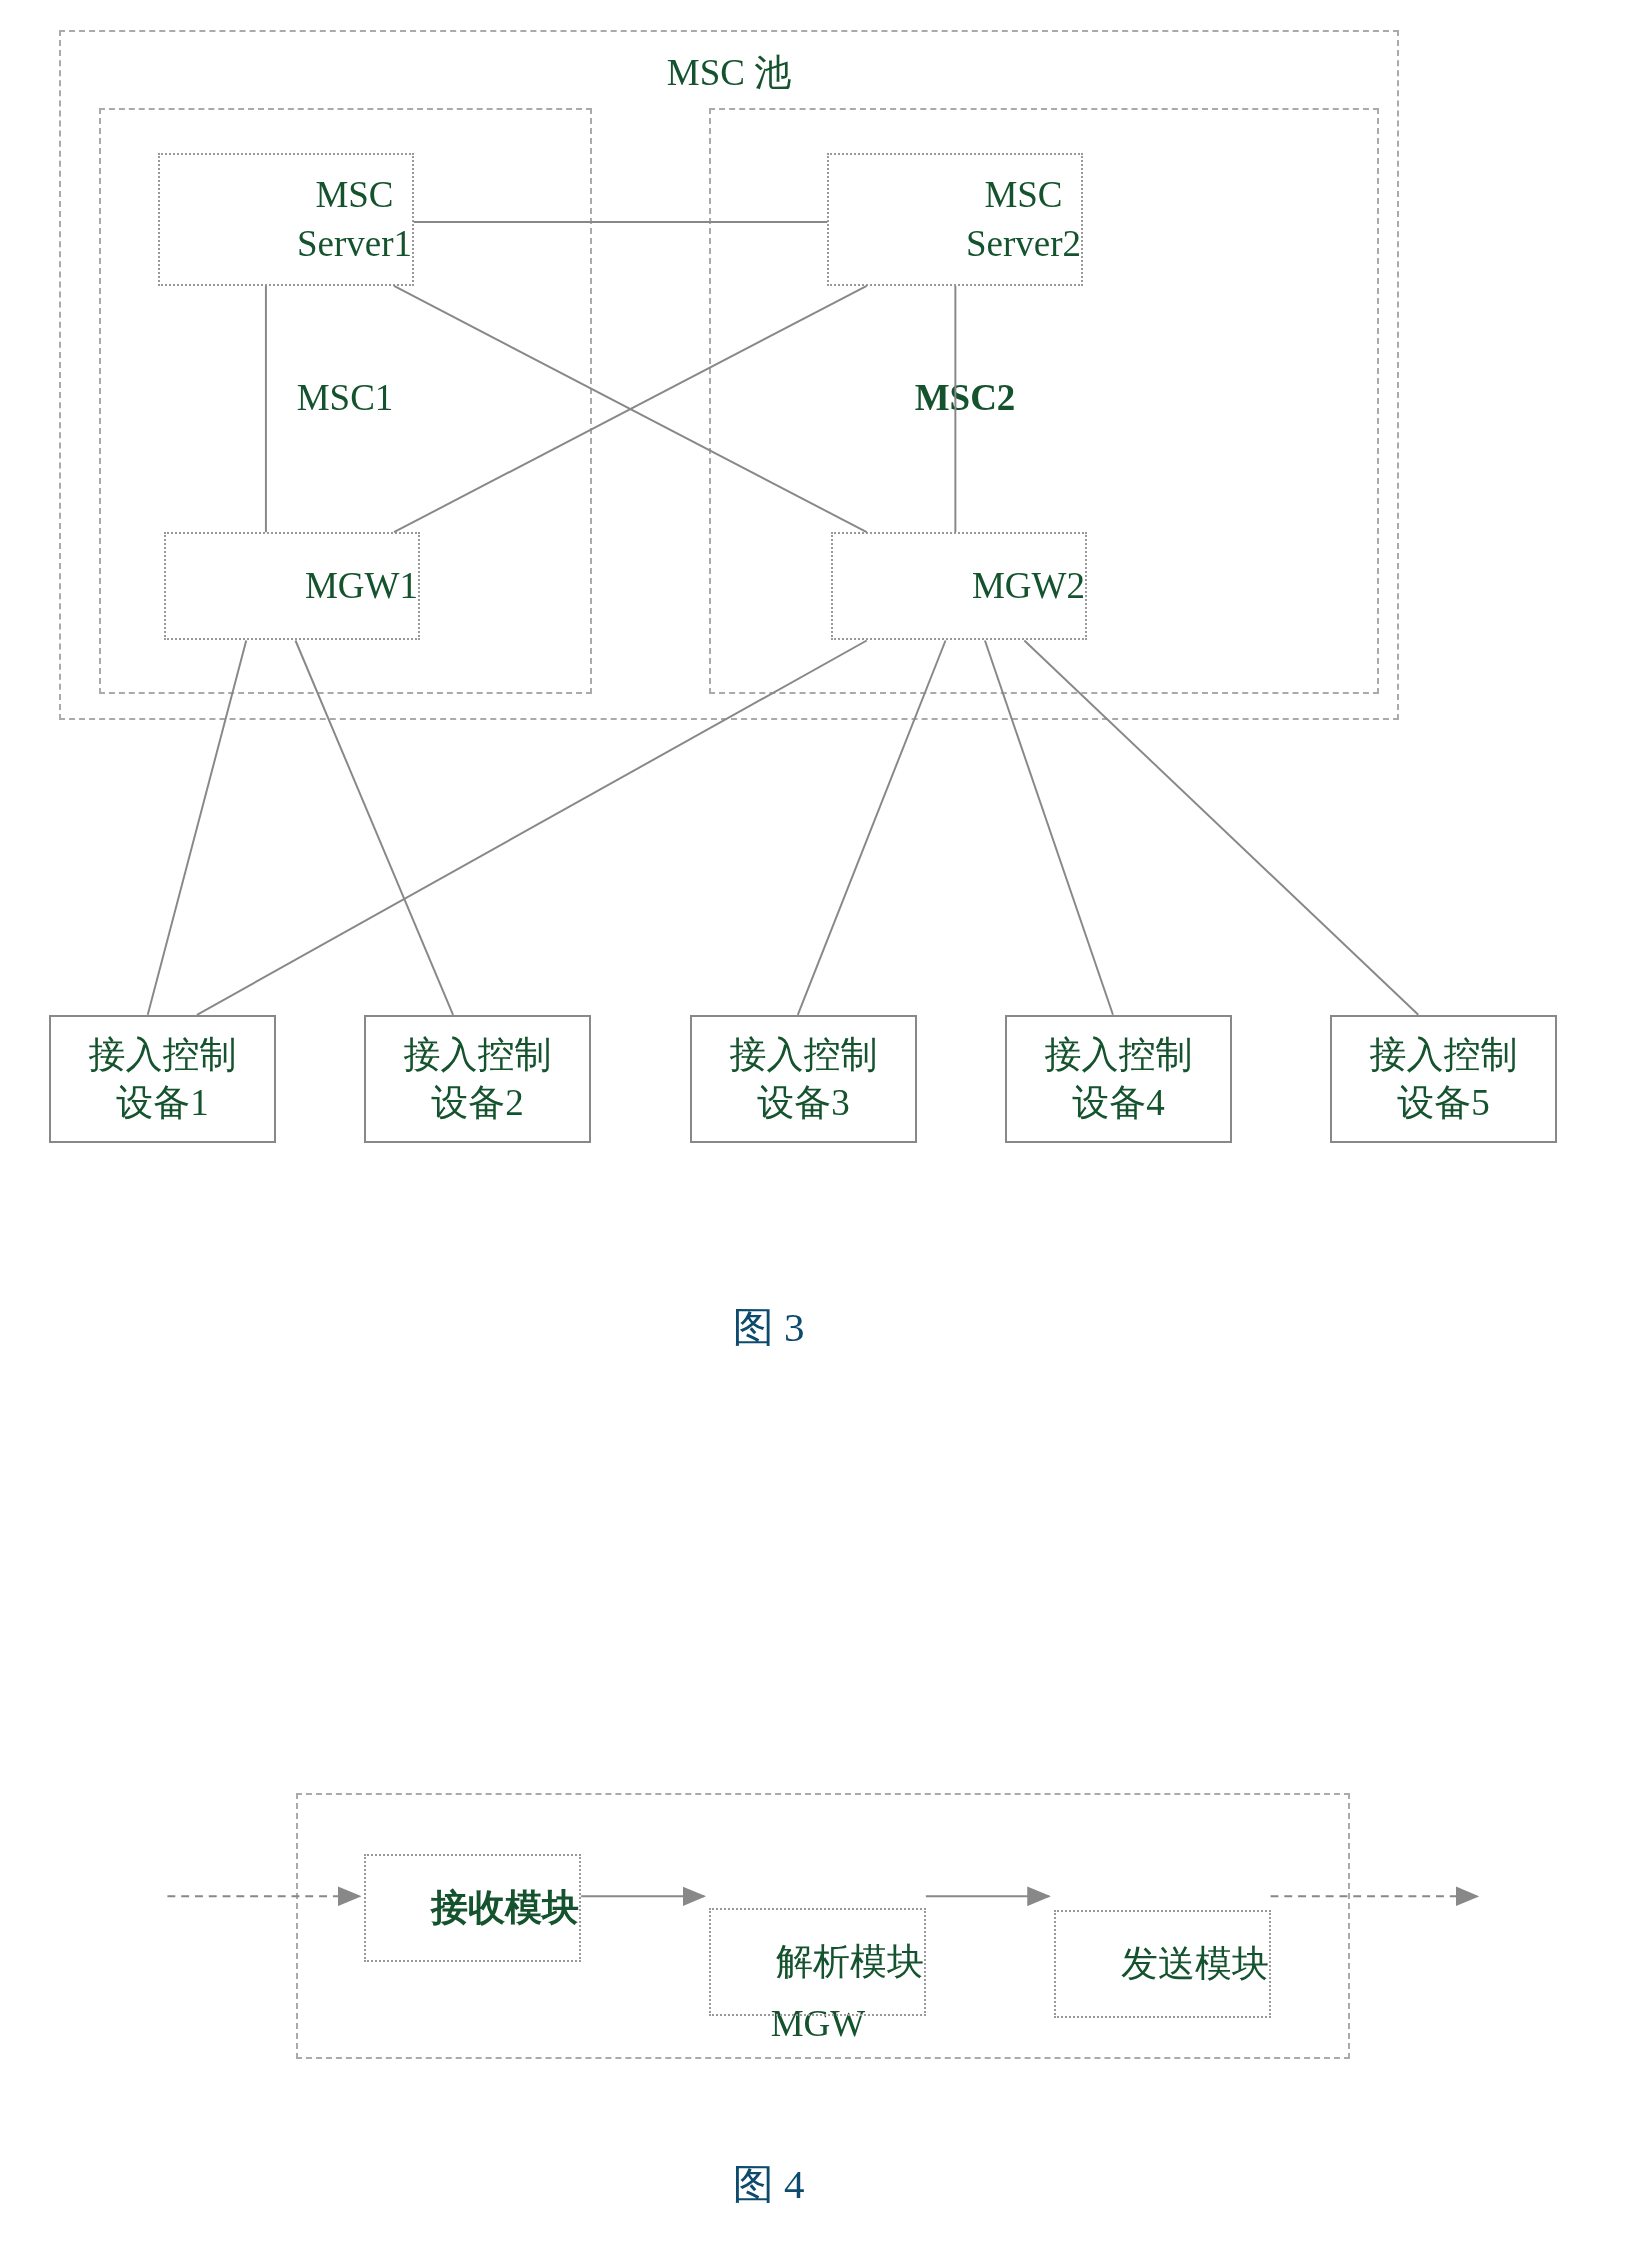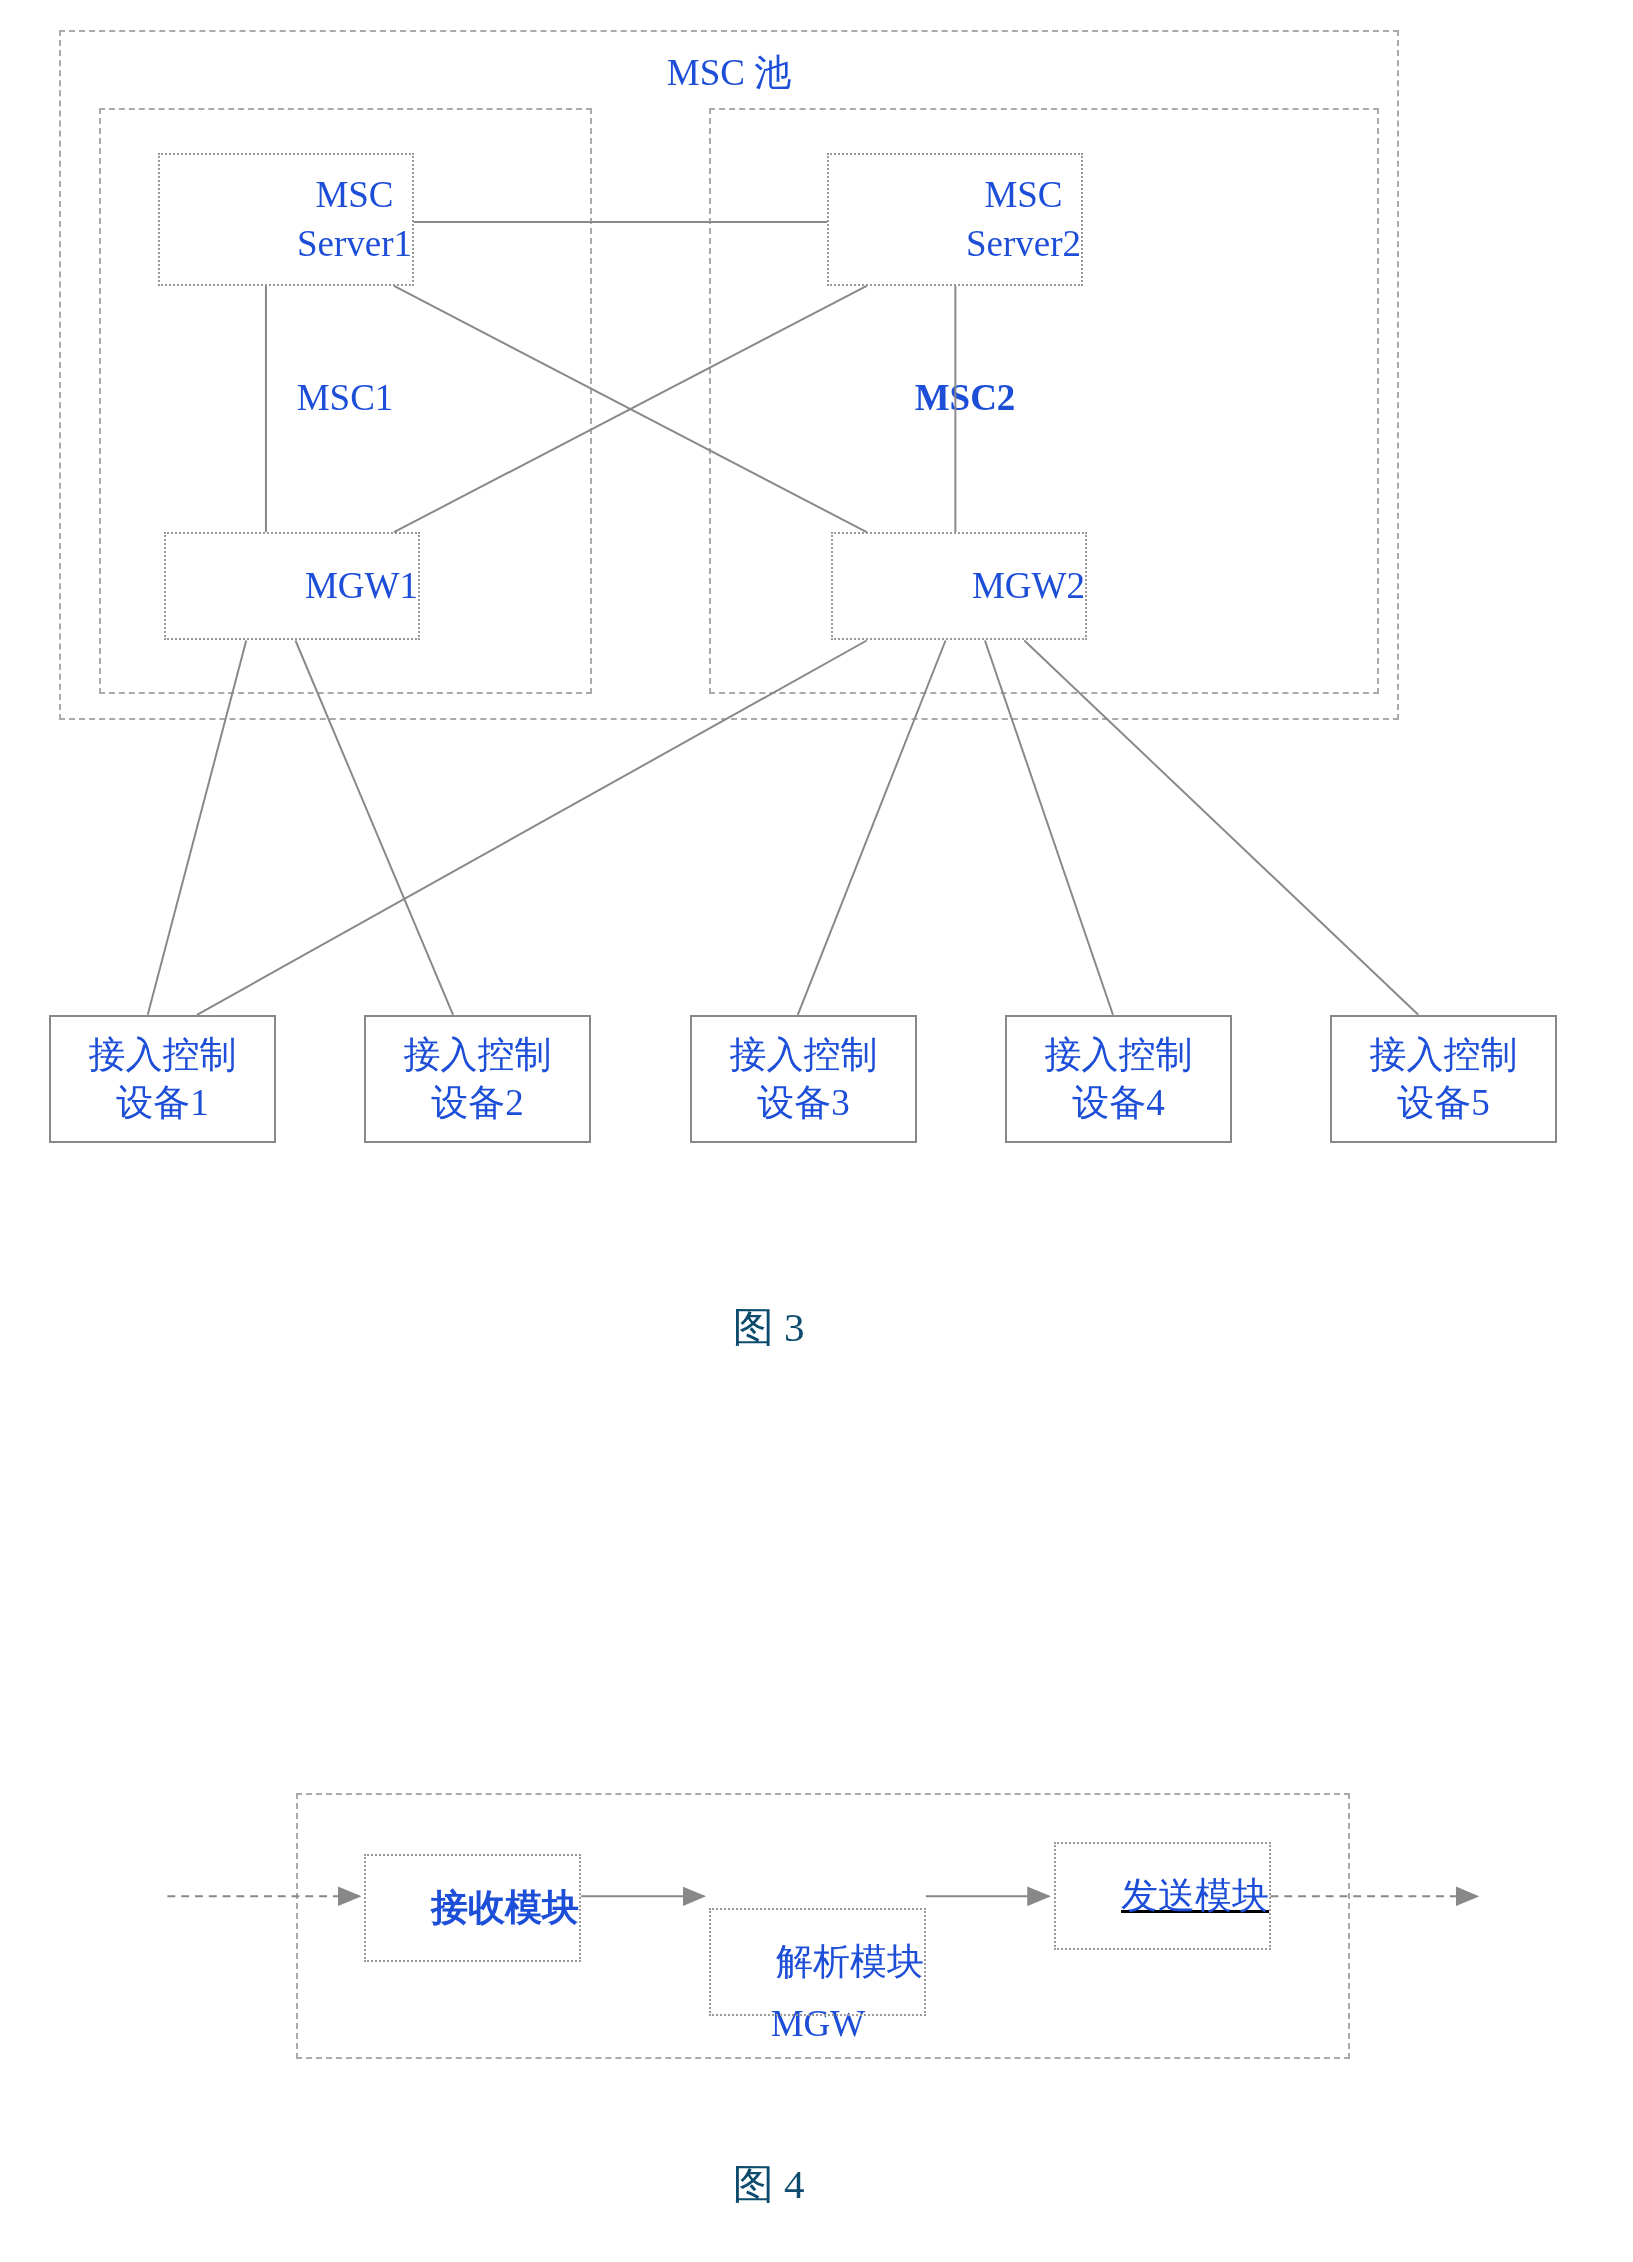--- a/index.html
+++ b/index.html
@@ -11,21 +11,21 @@
       font-family: "SimSun", "宋体", serif;
     }
     .abs { position: absolute; }
     .fig-label {
       font-size: 41px;
       color: #0c4a6e;
       text-align: center;
     }
     .box-label {
       font-size: 37px;
-      color: #1d4ed8;
+      color: #14532d;
       text-align: center;
       line-height: 1.3;
     }
     .inner-box {
       border: 2px dotted #999;
       display: flex;
       align-items: center;
       justify-content: flex-end;
     }
     .dashed-box {
@@ -143,21 +143,21 @@
   <div class="abs box-label" style="left:749px; top:2000px; width:138px;font-family:Liberation Serif, serif;">MGW</div>
 
   <div class="abs inner-box" style="left:364px; top:1854px; width:217px; height:108px;font-weight:bold;">
     <span class="box-label">接收模块</span>
   </div>
 
   <div class="abs inner-box" style="left:709px; top:1908px; width:217px; height:108px;">
     <span class="box-label">解析模块</span>
   </div>
 
-  <div class="abs inner-box" style="left:1054px; top:1842px; width:217px; height:108px;text-decoration:underline;">
+  <div class="abs inner-box" style="left:1054px; top:1910px; width:217px; height:108px;">
     <span class="box-label">发送模块</span>
   </div>
 
   <svg width="1633" height="2263" viewBox="0 0 1658 2297">
     <defs>
       <marker id="arrowhead" markerWidth="12" markerHeight="10" refX="11" refY="5" orient="auto">
         <polygon points="0 0, 12 5, 0 10" fill="#888"></polygon>
       </marker>
     </defs>
 

